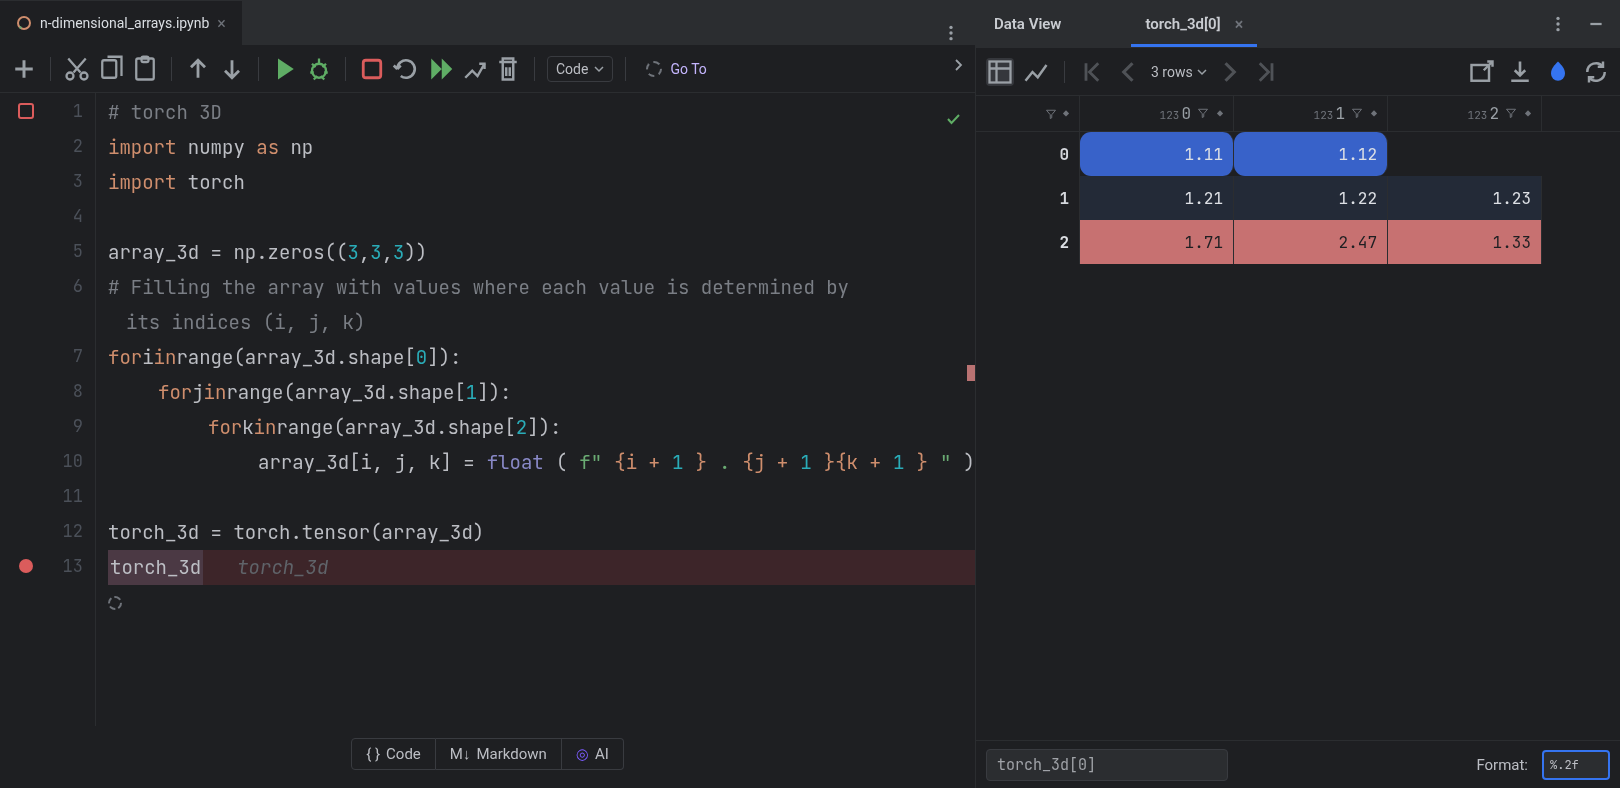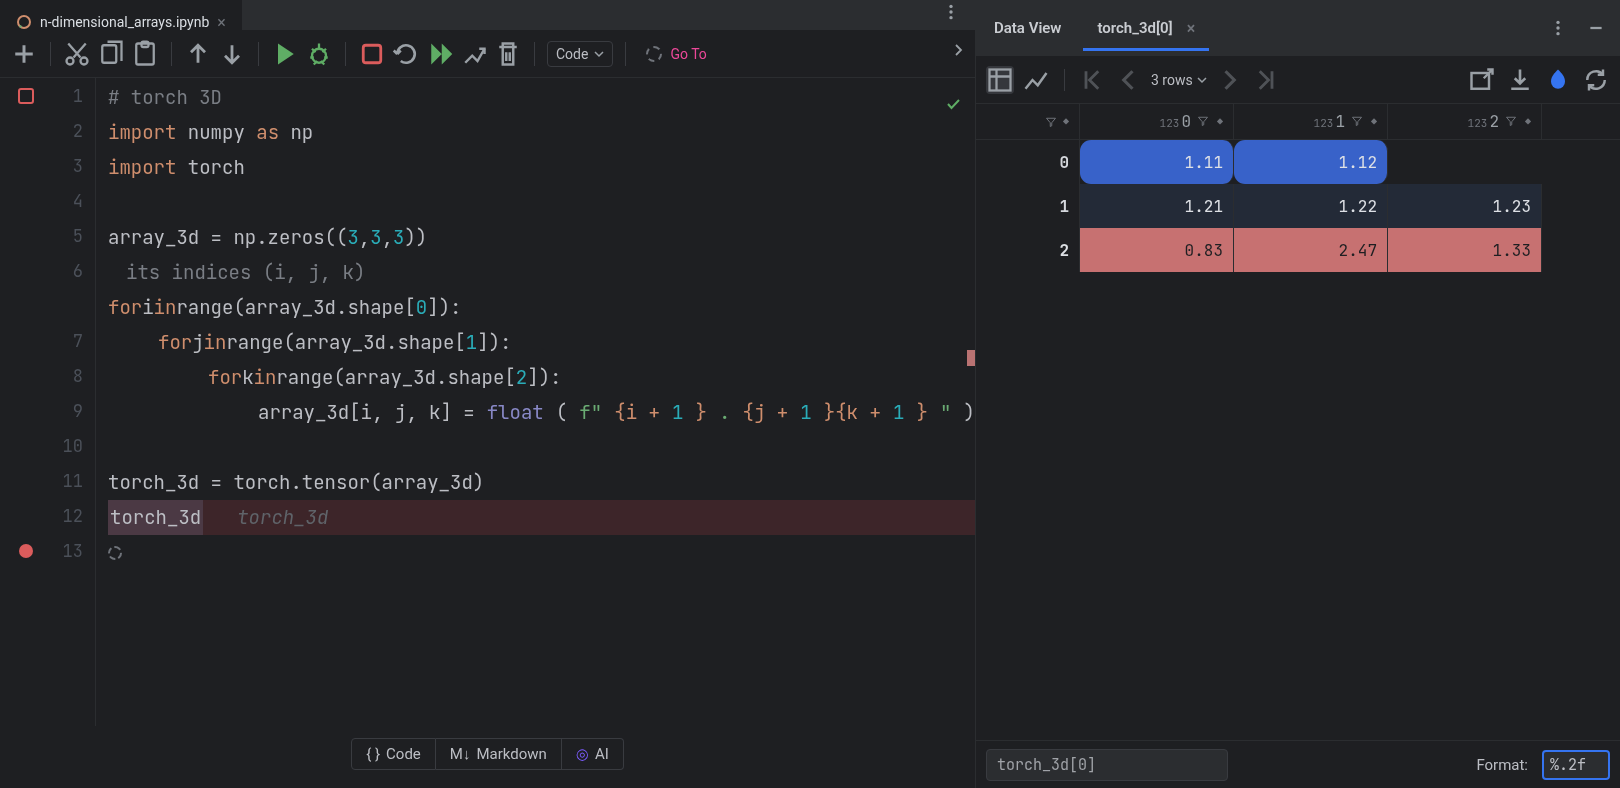--- a/index.html
+++ b/index.html
@@ -9,44 +9,44 @@
   color: #bcbec4;
   width: 1620px;
   height: 788px;
   overflow: hidden;
   display: flex;
 }
 .left-pane { width: 976px; display: flex; flex-direction: column; border-right: 1px solid #2b2d30; }
 .right-pane { flex: 1; display: flex; flex-direction: column; }
 
 
-.tabs { height: 30px; background: #2b2d30; display: flex; align-items: flex-start; position: relative; }
+.tabs { height: 45px; background: #2b2d30; display: flex; align-items: flex-end; position: relative; }
 .tab {
   height: 44px; display: flex; align-items: center; padding: 0 16px;
   background: #1e1f22; gap: 8px; font-size: 14px; color: #dadee3;
   border-right: 1px solid #2b2d30; cursor: pointer;
 }
 .tab .close { color: #6f737a; font-size: 16px; }
 .tab-icon { width: 16px; height: 16px; display: inline-flex; align-items: center; justify-content: center; }
 .tabs-right { margin-left: auto; display: flex; align-items: center; padding-right: 12px; gap: 14px; }
 .icon-btn { color: #9aa0a6; cursor: pointer; display: inline-flex; align-items: center; justify-content: center; width: 24px; height: 24px; }
 .icon-btn svg { width: 18px; height: 18px; }
 
 
-.rtabs { height: 56px; background: #2b2d30; display: flex; align-items: center; }
+.rtabs { height: 48px; background: #2b2d30; display: flex; align-items: center; gap: 48px; }
 .rtab { height: 44px; display: flex; align-items: center; padding: 0 18px; font-size: 15px; color: #c9ccd1; font-weight: 600; cursor: pointer; position: relative; gap: 8px; }
 .rtab.active::after { content: ""; position: absolute; bottom: -1px; left: 4px; right: 4px; height: 3px; background: #3574f0; }
 .rtab-close { margin-left: 6px; color: #6f737a; font-size: 16px; }
 
 
 .toolbar { height: 48px; background: #1e1f22; display: flex; align-items: center; padding: 0 10px; border-bottom: 1px solid #2b2d30; gap: 6px; }
 .toolbar .sep { width: 1px; height: 24px; background: #393b40; margin: 0 6px; }
 .tb-icon { width: 28px; height: 28px; display: inline-flex; align-items: center; justify-content: center; color: #9aa0a6; cursor: pointer; border-radius: 4px; }
 .tb-select { color: #bcbec4; font-size: 14px; padding: 4px 8px; border: 1px solid #393b40; border-radius: 4px; display: flex; align-items: center; gap: 6px; cursor: pointer; }
-.goto { display: flex; align-items: flex-start; gap: 8px; margin-left: 8px; color: #ec4899; font-size: 14px; }
+.goto { display: flex; align-items: flex-start; gap: 8px; margin-left: 8px; color: #c4b5fd; font-size: 14px; }
 .spinner { width: 16px; height: 16px; border: 2px dashed #6f737a; border-radius: 50%; }
 
 
 .editor-area { flex: 1; position: relative; display: flex; overflow: hidden; }
 .breakpoint-gutter { width: 52px; background: #1e1f22; }
 .gutter { width: 44px; background: #1e1f22; text-align: right; padding-right: 12px; font-family: "JetBrains Mono", monospace; font-size: 17px; color: #4b5059; border-right: 1px solid #2b2d30; }
 .code { flex: 1; background: #1e1f22; font-family: "JetBrains Mono", Menlo, monospace; font-size: 19px; line-height: 35px; padding-left: 12px; padding-top: 2px; position: relative; }
 .line { height: 35px; display: flex; align-items: center; }
 .gutter .line { justify-content: flex-end; height: 35px; }
 .breakpoint-gutter .line { height: 35px; display: flex; align-items: center; justify-content: center; }
@@ -93,21 +93,21 @@
 .row-dark .dg-val { background:#232a37; }
 .row-red .dg-val { background:#c77171; color:#1e1f22; }
 .row-red .dg-idx { color:#dde0e5; }
 .sort-icon { color:#6f737a; font-size:10px; }
 .col-type-icon { font-size:11px; color:#6f737a; margin-right:2px; }
 
 
 .expr-bar { height:48px; display:flex; align-items:center; padding:0 10px; gap:14px; border-top:1px solid #2b2d30; }
 .expr-input { flex:1; max-width:400px; background:#2b2d30; border:1px solid #393b40; border-radius:4px; height:32px; padding:0 10px; color:#a0a3a8; font-family:"JetBrains Mono",monospace; font-size:15px; }
 .format-label { color:#bcbec4; font-size:15px; }
-.format-input { background:#2b2d30; border:2px solid #3574f0; border-radius:4px; height:30px; width:68px; color:#bcbec4; text-align:left; padding:0 6px; font-family:"JetBrains Mono",monospace; font-size:15px;}
+.format-input { background:#2b2d30; border:2px solid #3574f0; border-radius:4px; height:30px; width:68px; color:#bcbec4; text-align:left; padding:0 6px; font-family:"JetBrains Mono",monospace; font-size:12px;}
 
 .chevron-expand { position:absolute; right:10px; top:12px; color:#9aa0a6; cursor:pointer; }
 .minimap-marker { position:absolute; right:0; top:272px; width:8px; height:16px; background:#b97272; }
 .line6cont { padding-left:18px; color:#7a7e85; }
 </style>
 </head>
 <body>
 
 <div class="left-pane">
   <div class="tabs">
@@ -278,20 +278,23 @@
       <div class="line"><span class="c-import">import</span>&nbsp;<span class="c-ident">torch</span></div>
       <div class="line"></div>
       <div class="line">
           <span class="c-ident">array_3d = np.zeros((</span>
           <span class="c-num">3</span>
           <span>, </span>
           <span class="c-num">3</span>
           <span>, </span>
           <span class="c-num">3</span>
           <span>))</span>
+        </div>
+      <div class="line">
+          <span class="c-comment"># Filling the array with values where each value is determined by</span>
         </div>
       <div class="line line6cont">
           <span class="c-comment">its indices (i, j, k)</span>
         </div>
       <div class="line">
           <span class="c-keyword">for</span>
           <span> i </span>
           <span class="c-keyword">in</span>
           <span> range(array_3d.shape[</span>
           <span class="c-num">0</span>
@@ -491,21 +494,21 @@
       <div class="dg-cell dg-val">1.12</div>
     </div>
     <div class="dg-row row-dark">
       <div class="dg-cell dg-idx">1</div>
       <div class="dg-cell dg-val">1.21</div>
       <div class="dg-cell dg-val">1.22</div>
       <div class="dg-cell dg-val">1.23</div>
     </div>
     <div class="dg-row row-red">
       <div class="dg-cell dg-idx">2</div>
-      <div class="dg-cell dg-val">0.83</div>
+      <div class="dg-cell dg-val">1.71</div>
       <div class="dg-cell dg-val">2.47</div>
       <div class="dg-cell dg-val">1.33</div>
     </div>
   </div>
 
   <div class="expr-bar">
     <input class="expr-input" value="torch_3d[0]" style="">
     <span style="flex:1"></span>
     <span class="format-label">Format:</span>
     <input class="format-input" value="%.2f" style="">

